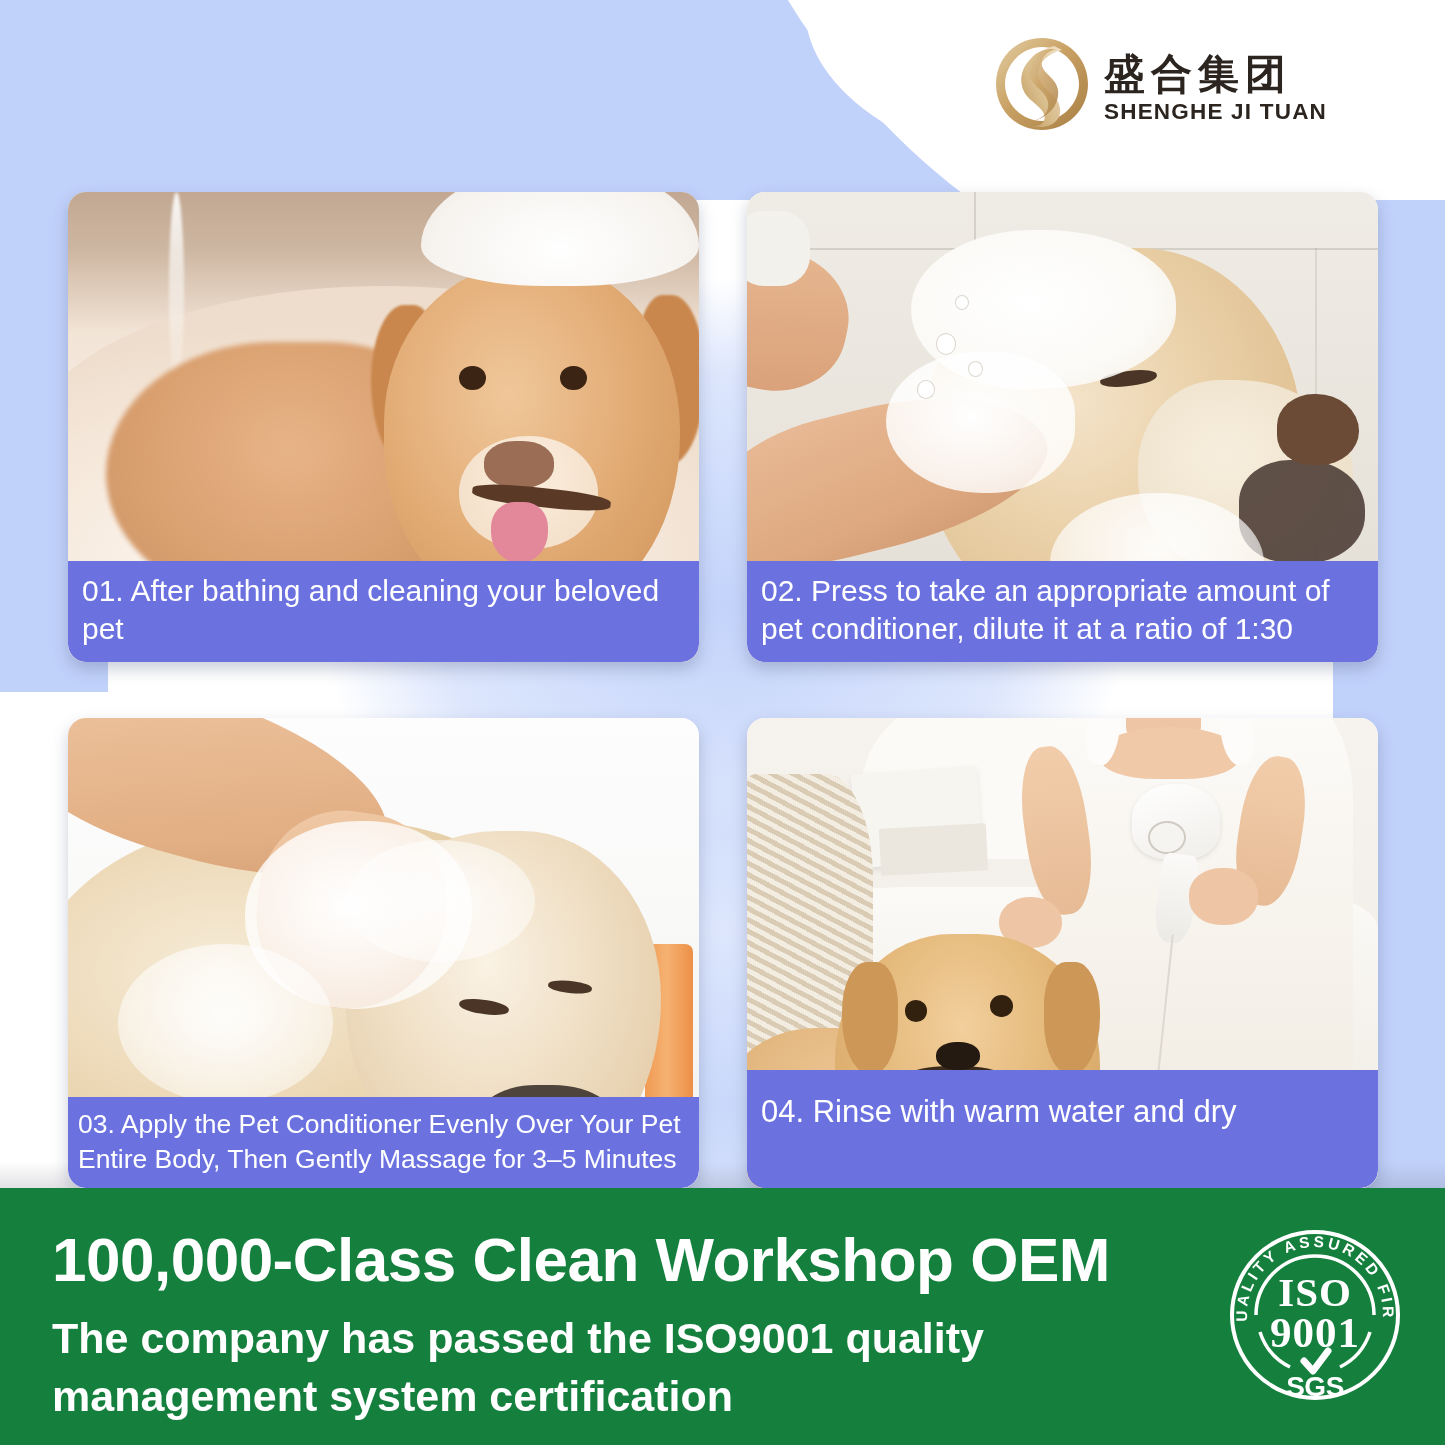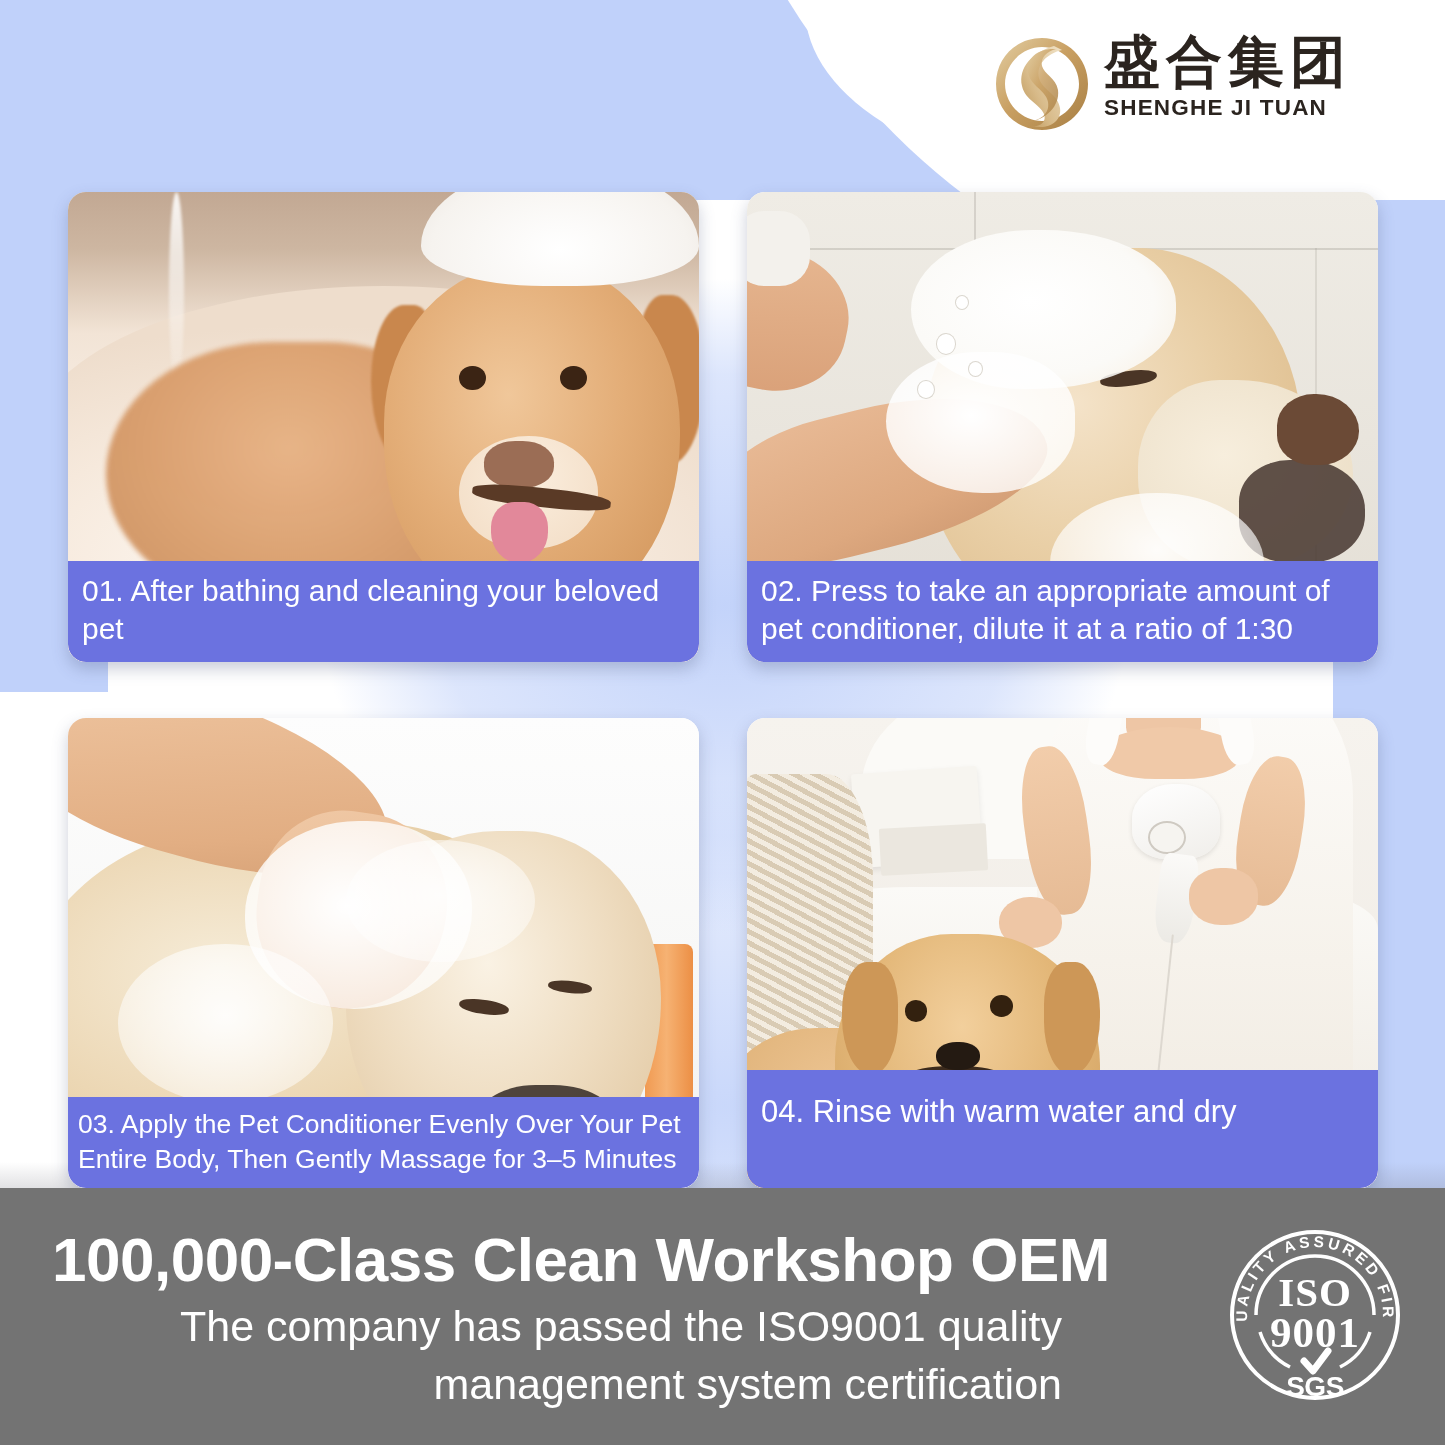--- a/index.html
+++ b/index.html
@@ -69,23 +69,24 @@
     font-size:47px; font-weight:bold; line-height:1.30;
     color:#0d0d12; letter-spacing:-0.2px;
   }
   .title .l2 { display:block; }
 
   
   .logo { position:absolute; left:992px; top:30px; width:420px; height:118px; }
   .logo-mark { position:absolute; left:0; top:4px; width:100px; height:100px; }
   .logo-text { position:absolute; left:112px; top:2px; width:305px; }
   .logo-cn {
-    font-size:56px; font-weight:bold; color:#2b241f;
+    font-size:41px; font-weight:bold; color:#2b241f;
     letter-spacing:6px; line-height:1.08;
     font-family:"DejaVu Sans", sans-serif;
+    margin-top:20px;
   }
   .logo-en {
     margin-top:3px;
     font-size:22.5px; font-weight:bold; color:#2b241f;
     letter-spacing:1.2px; white-space:nowrap;
   }
 
   
   .grid {
     position:absolute; left:68px; top:192px;
@@ -290,33 +291,32 @@
   .c4-nose { position:absolute; left:30%; top:69%; width:7%; height:6%;
       background:#241a12; border-radius:46%; }
   .c4-tongue { position:absolute; left:30%; top:76%; width:5.5%; height:12%;
       background:#e0849b; border-radius:40% 40% 60% 60%; }
   .c4-mouth { position:absolute; left:26%; top:74%; width:14%; height:4%;
       background:#3b2a1c; border-radius:44%; }
 
   
   .banner {
     position:absolute; left:0; bottom:0; width:1445px; height:257px;
-    background:#737373; overflow:hidden;
+    background:#15803d; overflow:hidden;
   }
   .banner-h1 {
     position:absolute; left:52px; top:36px;
     font-size:62px; font-weight:bold; color:#ffffff;
     letter-spacing:-0.5px; white-space:nowrap;
   }
   .banner-sub {
-    position:absolute; left:52px; top:110px;
+    position:absolute; left:52px; top:122px;
     width:1010px;
-    font-size:43px; font-weight:400; color:#ffffff;
+    font-size:43px; font-weight:700; color:#ffffff;
     line-height:1.34;
-    text-align:right;
   }
   .iso-badge { position:absolute; right:35px; top:32px; width:190px; height:190px; }
 </style>
 </head>
 <body>
 
 <div class="bg-root">
   <div class="bg-top"></div>
   <div class="bg-topright-white"></div>
   <div class="bg-topright-white2"></div>

